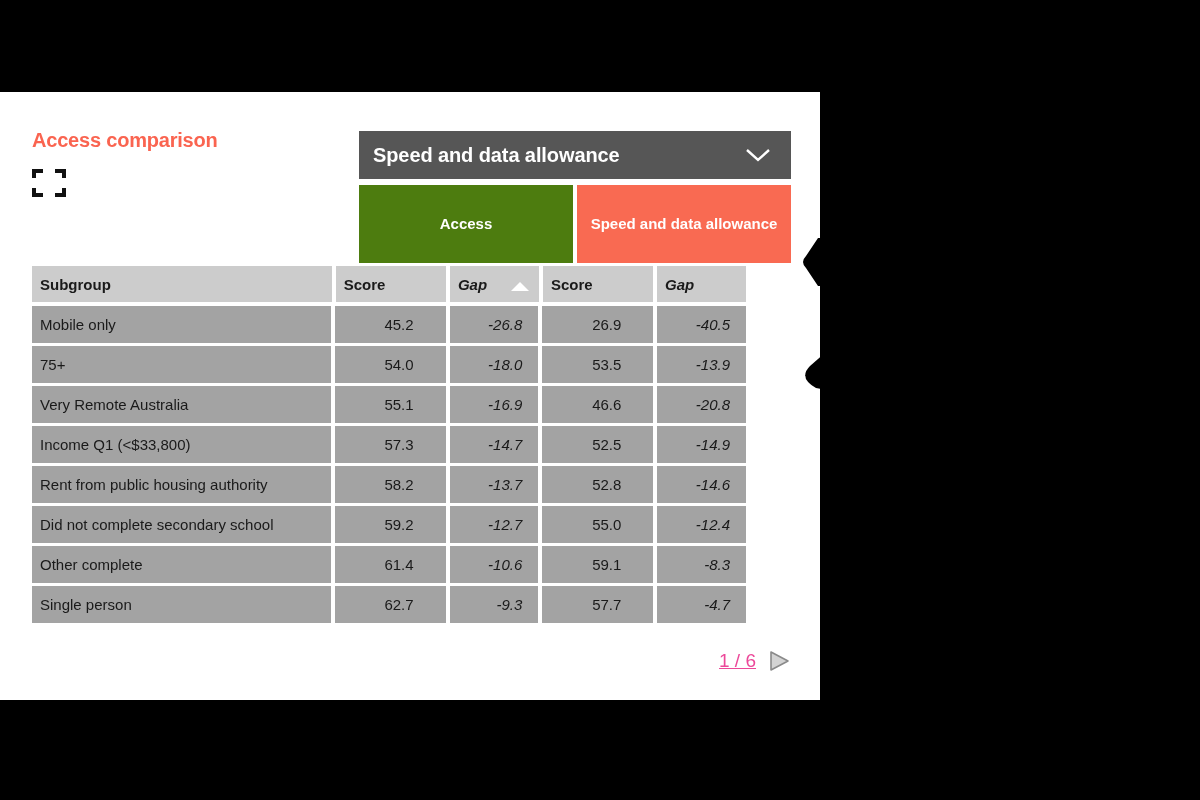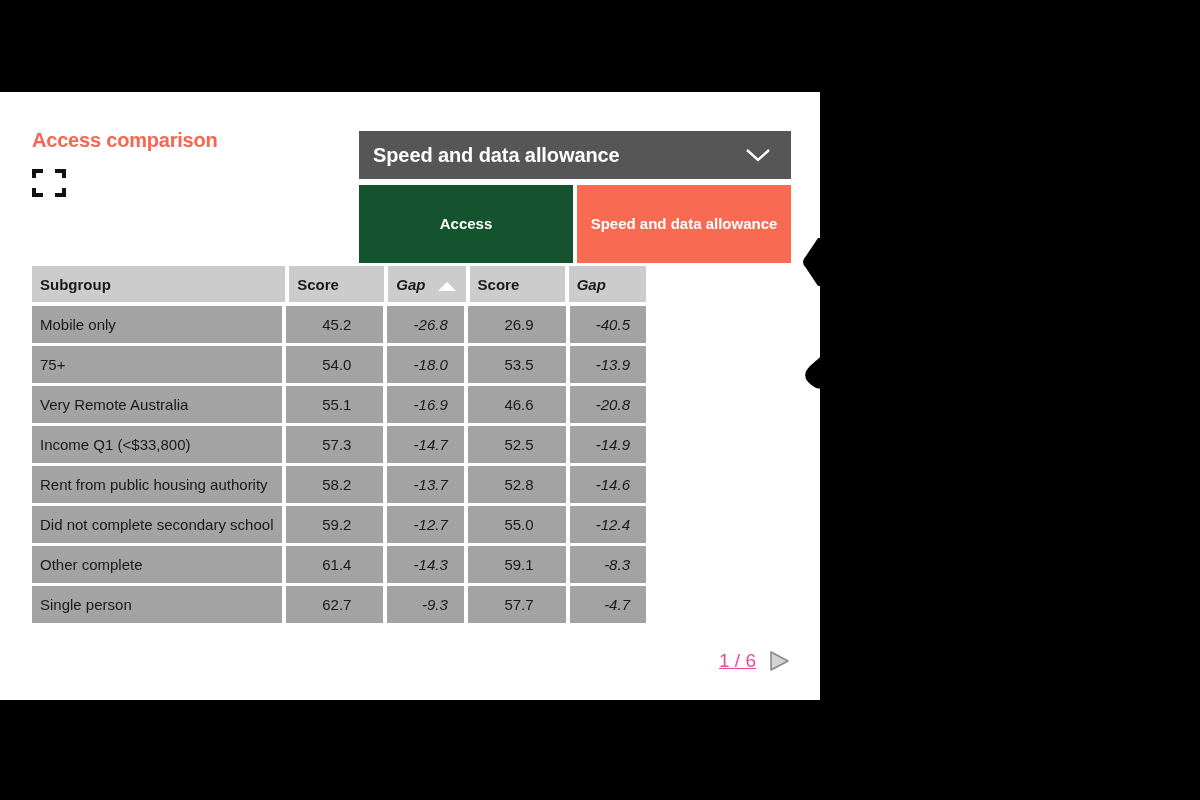--- a/index.html
+++ b/index.html
@@ -113,29 +113,29 @@
     align-items: center;
     justify-content: center;
     text-align: center;
     color: #ffffff;
     font-size: 15px;
     font-weight: bold;
     line-height: 1.22;
     padding: 0 8px;
     box-sizing: border-box;
   }
-  .tab.access { background: #14532d; }
+  .tab.access { background: #4d7c0f; }
   .tab.speed  { background: #f96a52; }
 
   
   .table {
     position: absolute;
     left: 24px;
     top: 168px;
-    width: 614px;
+    width: 714px;
   }
   .trow {
     display: flex;
     gap: 4px;
     margin-bottom: 3px;
     height: 37px;
   }
   .trow.header { height: 36px; margin-bottom: 4px; }
 
   .cell {
@@ -303,21 +303,21 @@
           <div class="cell c-subgroup">Did not complete secondary school</div>
           <div class="cell c-score">59.2</div>
           <div class="cell c-gap">-12.7</div>
           <div class="cell c-score">55.0</div>
           <div class="cell c-gap">-12.4</div>
         </div>
 
         <div class="trow">
           <div class="cell c-subgroup">Other complete</div>
           <div class="cell c-score">61.4</div>
-          <div class="cell c-gap">-14.3</div>
+          <div class="cell c-gap">-10.6</div>
           <div class="cell c-score">59.1</div>
           <div class="cell c-gap">-8.3</div>
         </div>
 
         <div class="trow">
           <div class="cell c-subgroup">Single person</div>
           <div class="cell c-score">62.7</div>
           <div class="cell c-gap">-9.3</div>
           <div class="cell c-score">57.7</div>
           <div class="cell c-gap">-4.7</div>

